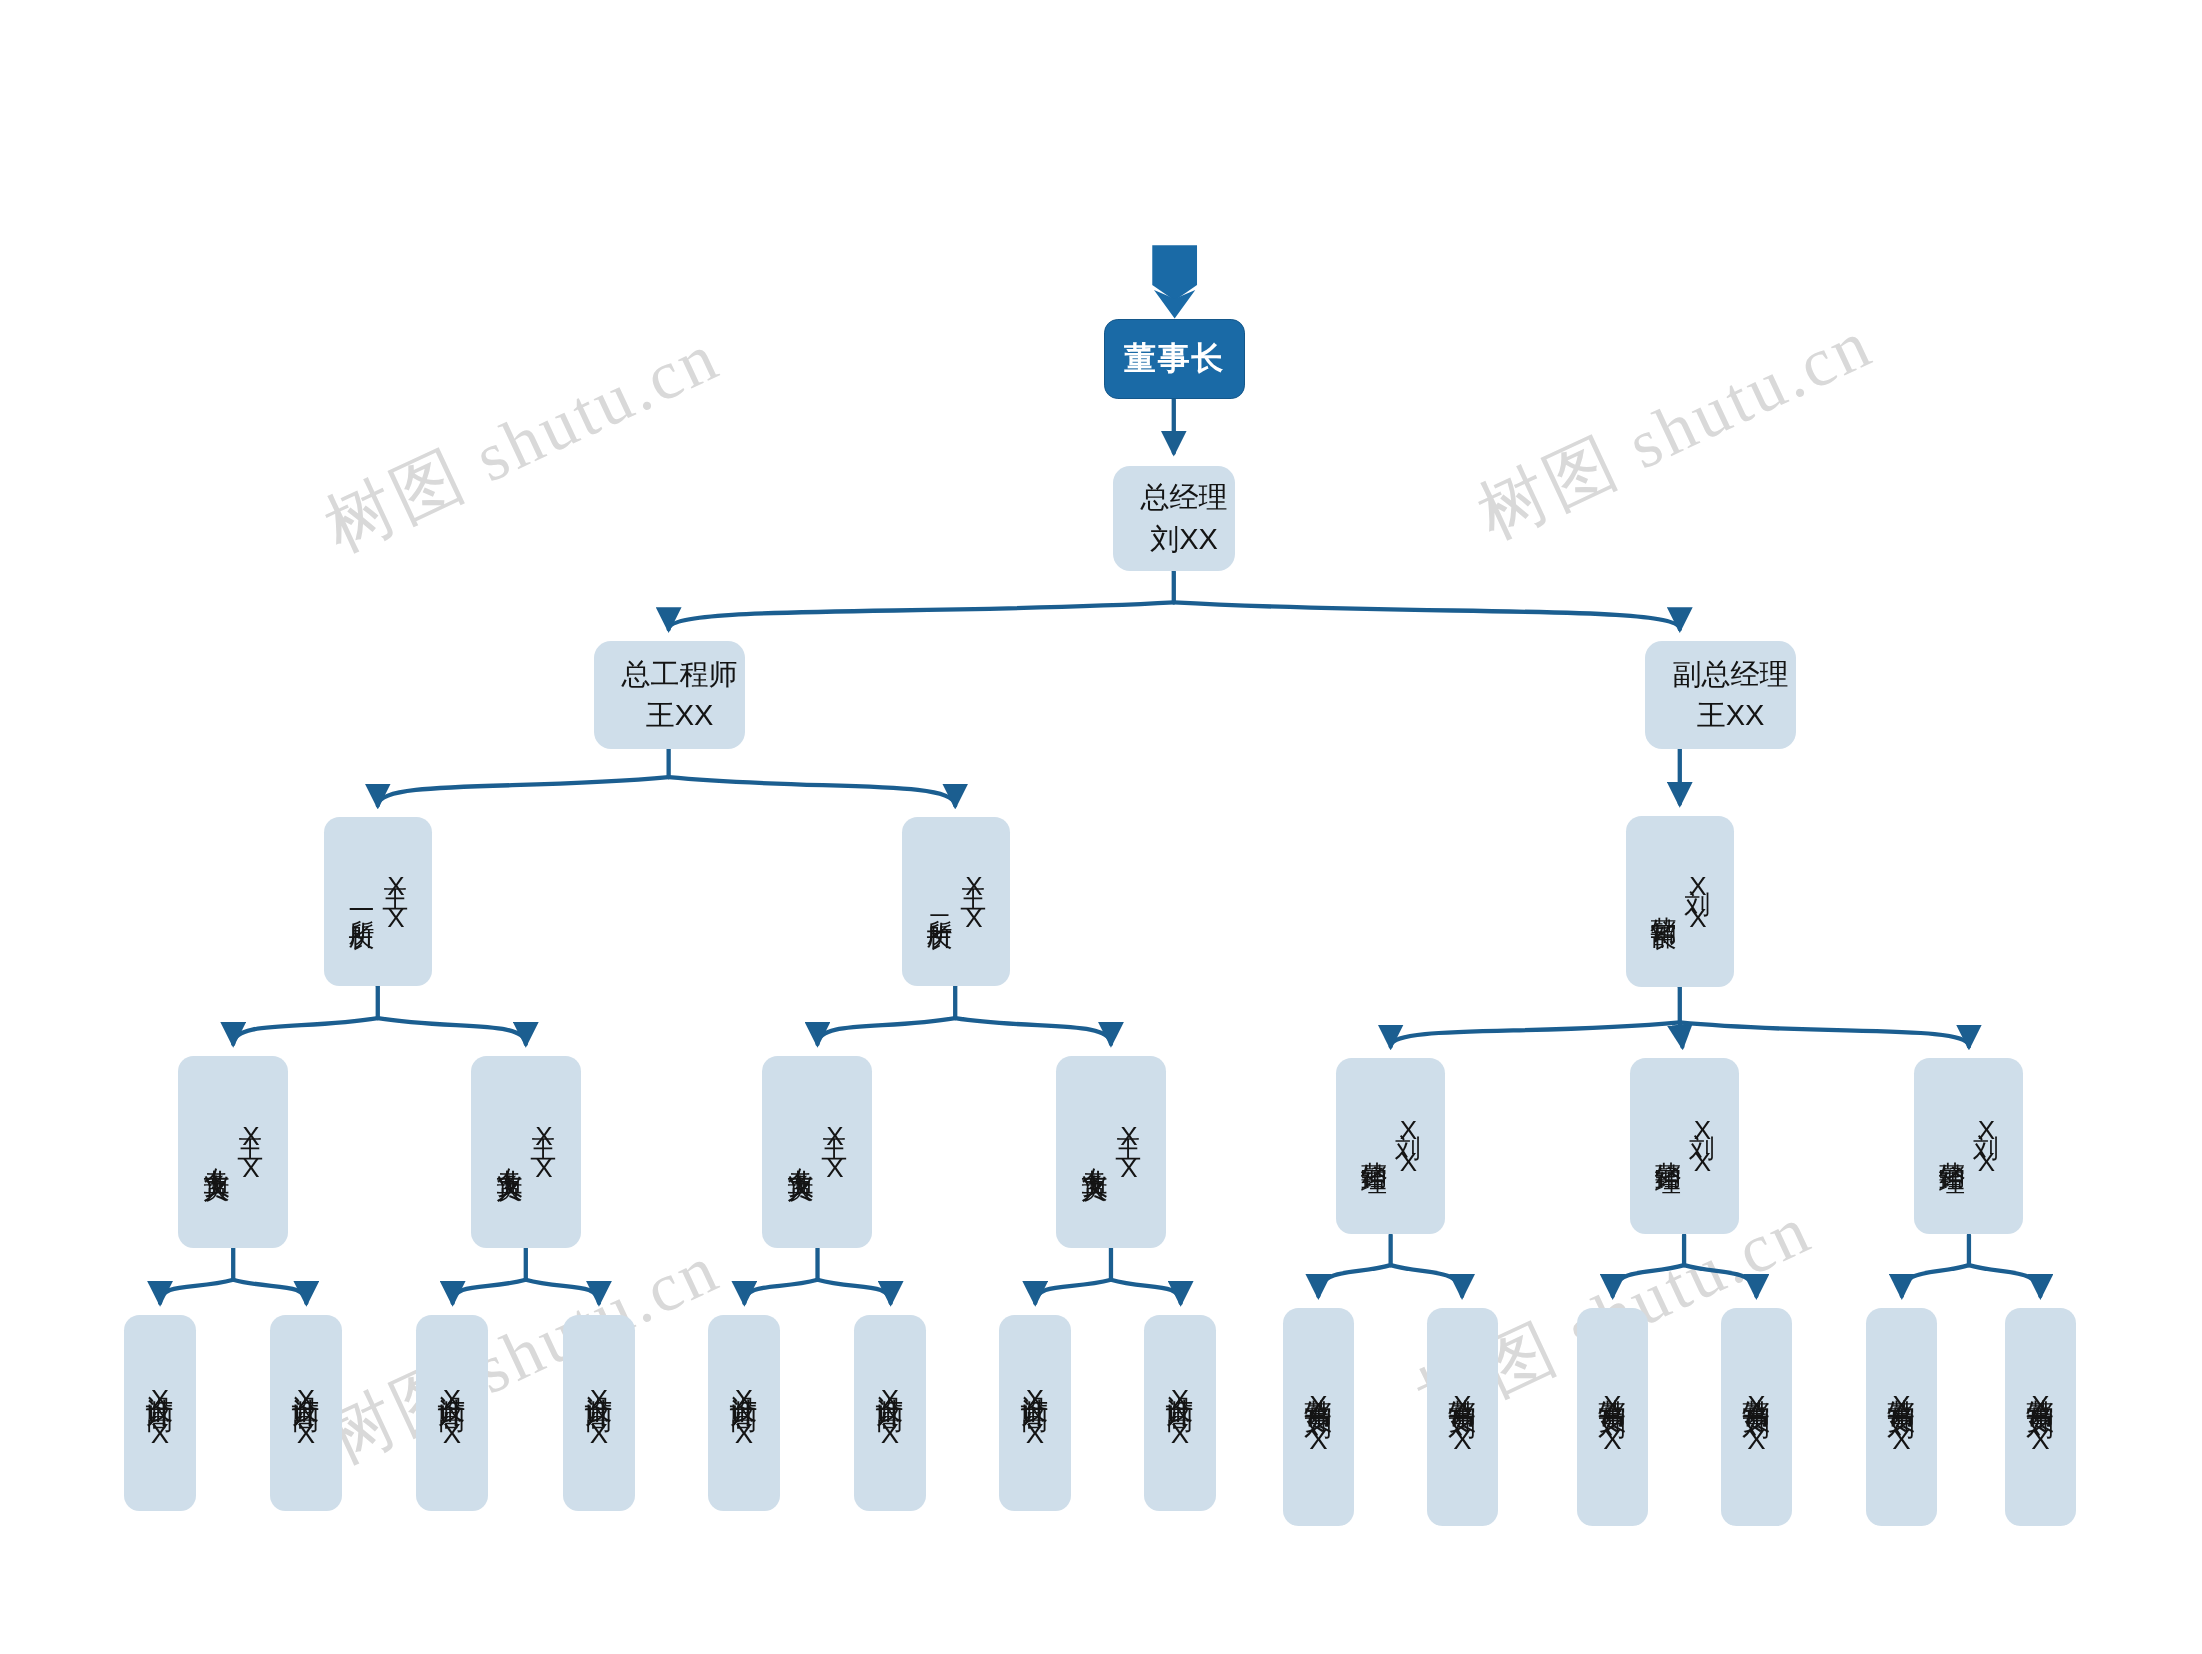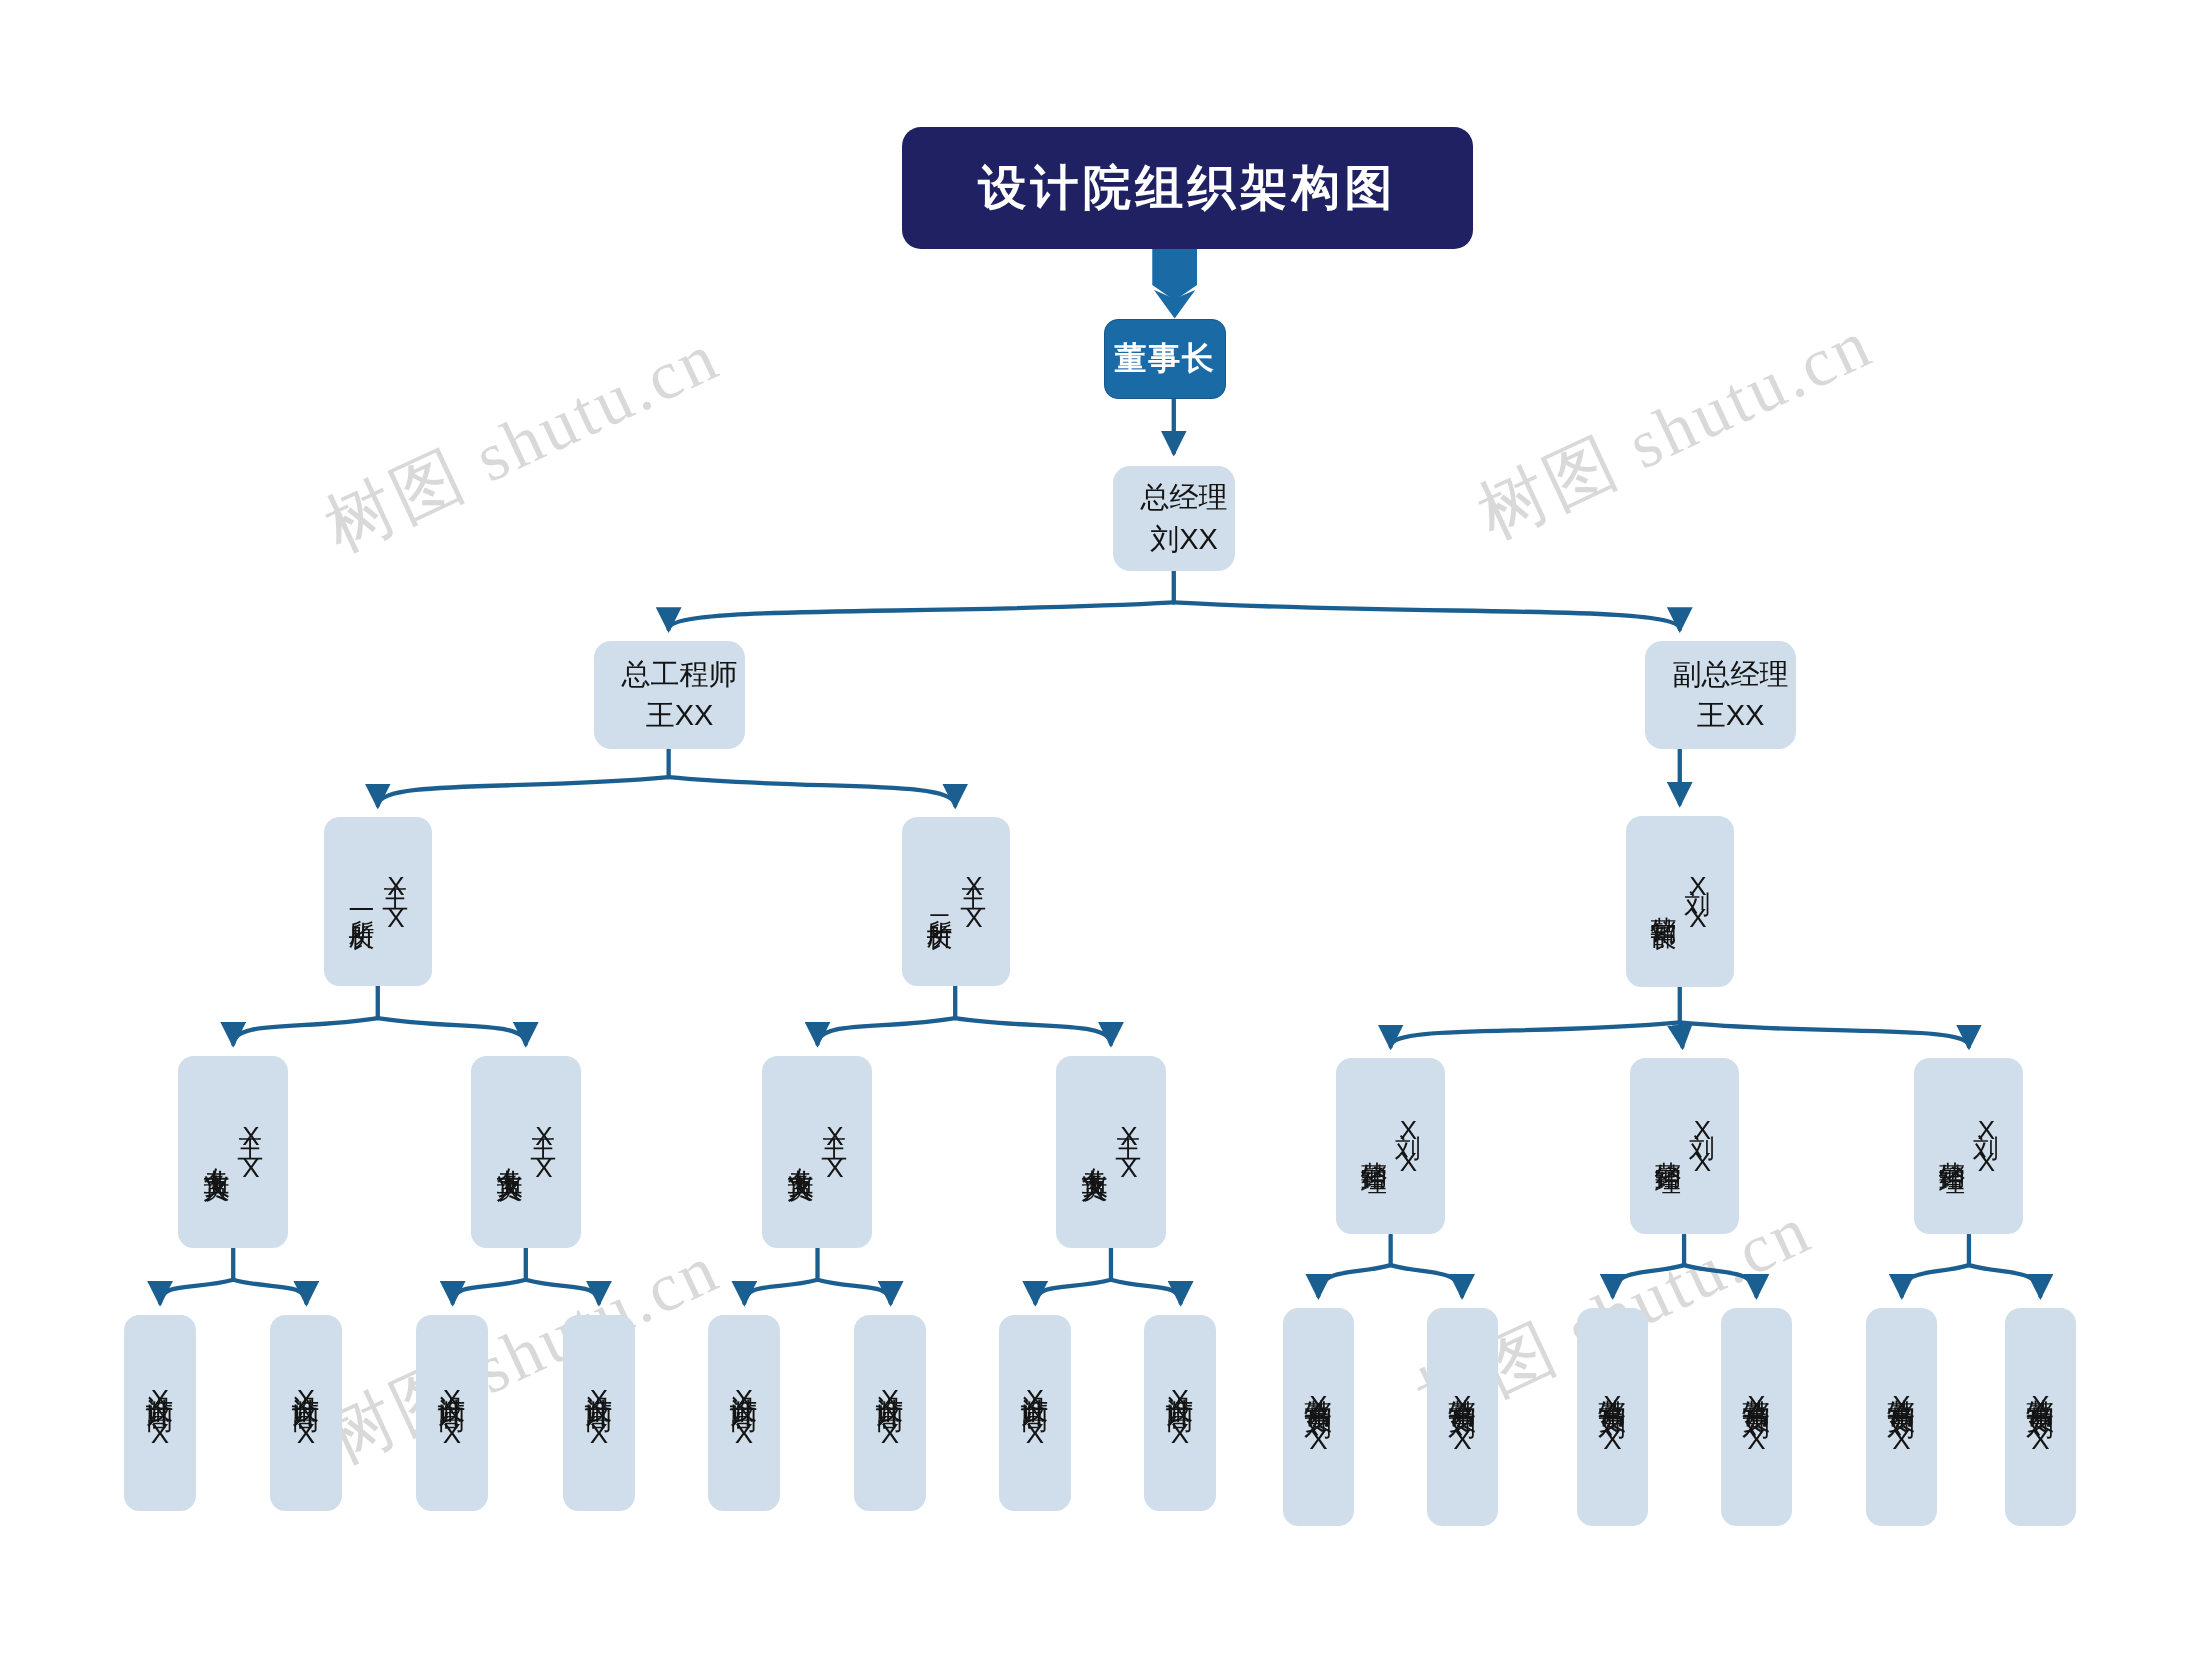--- a/index.html
+++ b/index.html
@@ -85,25 +85,22 @@
       <path class="edge" marker-end="url(#arrowhead)" d="M1291 1487 C1331 1499 1372 1489 1372 1514"></path>
       <path class="edge" marker-end="url(#arrowhead)" d="M1616 1470 C1574 1482 1532 1472 1532 1506"></path>
       <path class="edge" marker-end="url(#arrowhead)" d="M1616 1470 C1657 1482 1699 1472 1699 1506"></path>
       <path class="edge" marker-end="url(#arrowhead)" d="M1957 1470 C1915 1482 1874 1472 1874 1506"></path>
       <path class="edge" marker-end="url(#arrowhead)" d="M1957 1470 C1999 1482 2041 1472 2041 1506"></path>
       <path class="edge" marker-end="url(#arrowhead)" d="M2288 1470 C2249 1482 2210 1472 2210 1506"></path>
       <path class="edge" marker-end="url(#arrowhead)" d="M2288 1470 C2329 1482 2371 1472 2371 1506"></path>
     </g>
   </svg>
 
-  <div class="node title-node" style="left:902px;top:127px;width:571px;height:122px;">
-    <div class="t">设计院组织架构图</div>
-  </div>
-
-  <div class="node primary-node" style="left:1104px;top:319px;width:122px;height:80px;text-align:center;">
+
+  <div class="node primary-node" style="left:1104px;top:319px;width:141px;height:80px;text-align:center;">
     <div class="t">董事长</div>
   </div>
 
   <div class="node h2" style="left:1113px;top:466px;width:122px;height:105px;">
     <div class="line">总经理</div>
     <div class="line">刘XX</div>
   </div>
 
   <div class="node h2" style="left:594px;top:641px;width:151px;height:108px;">
     <div class="line">总工程师</div>

